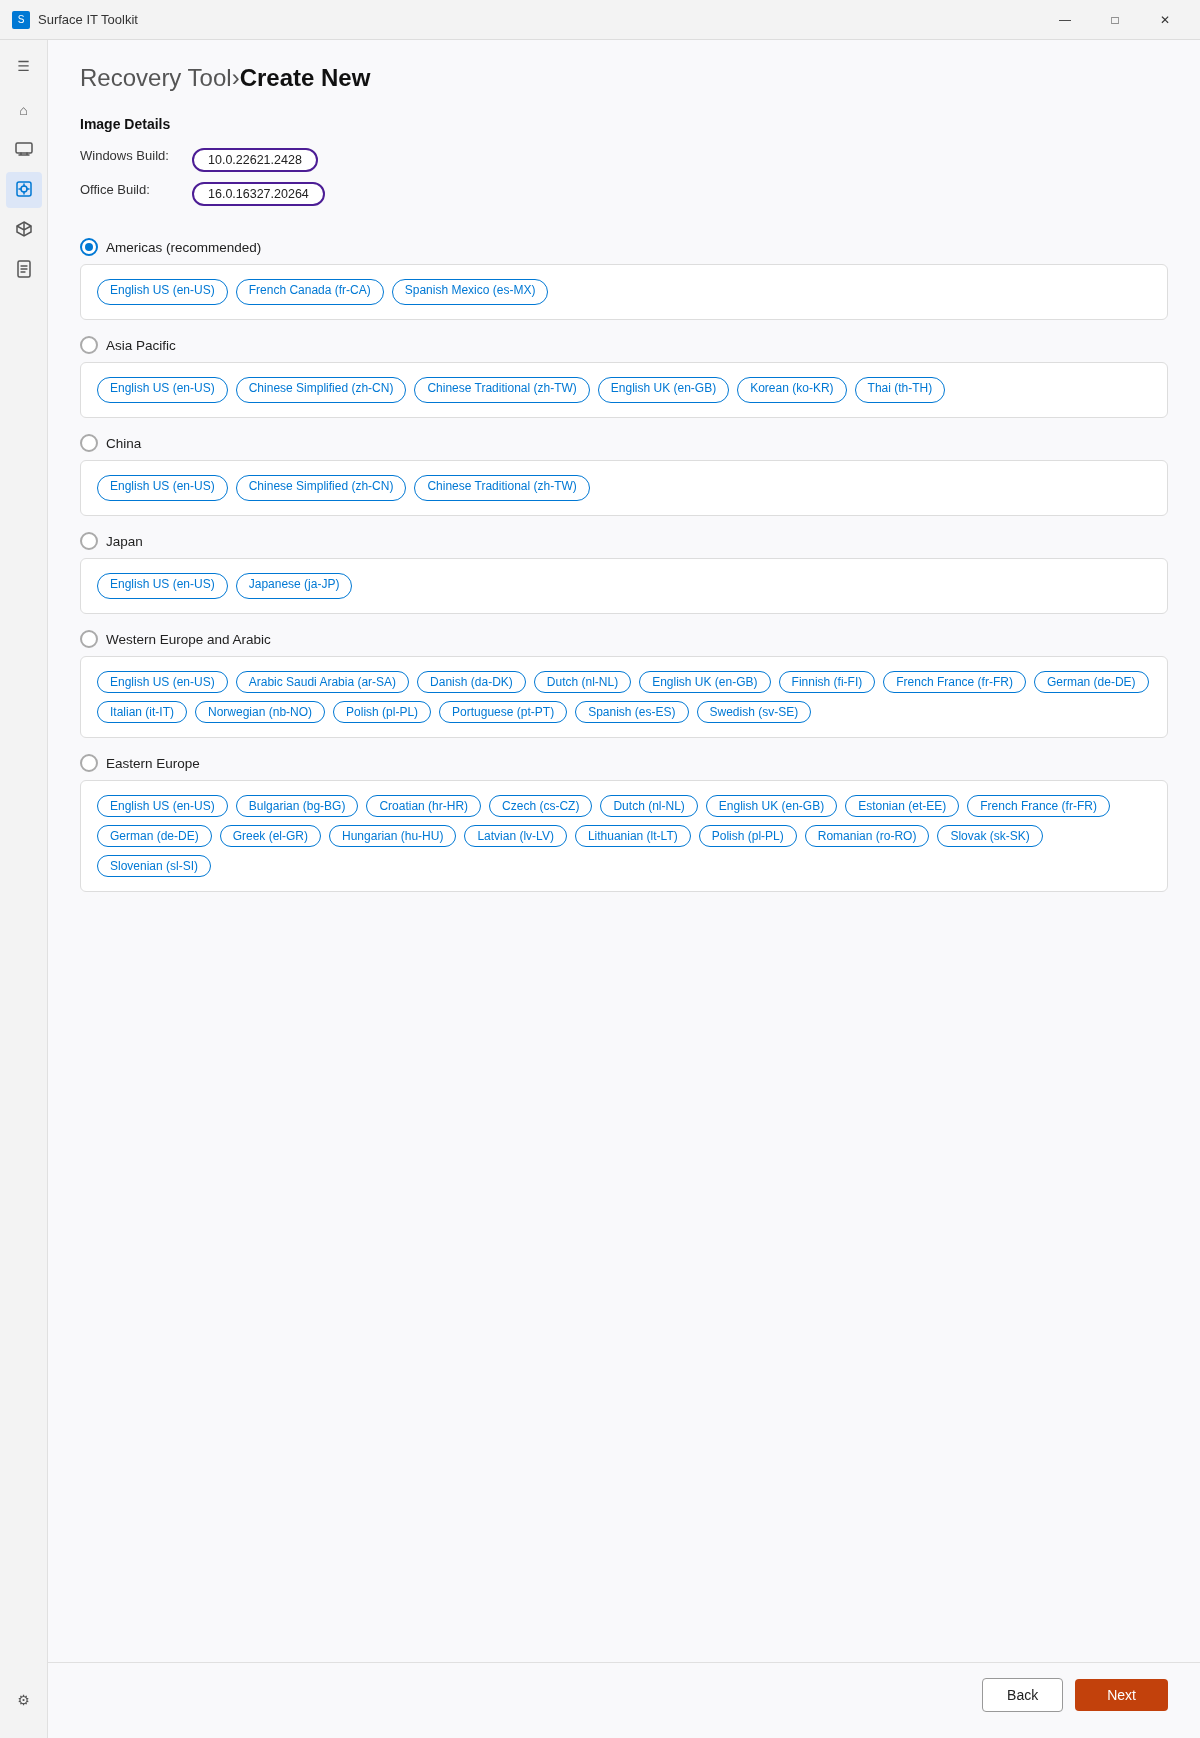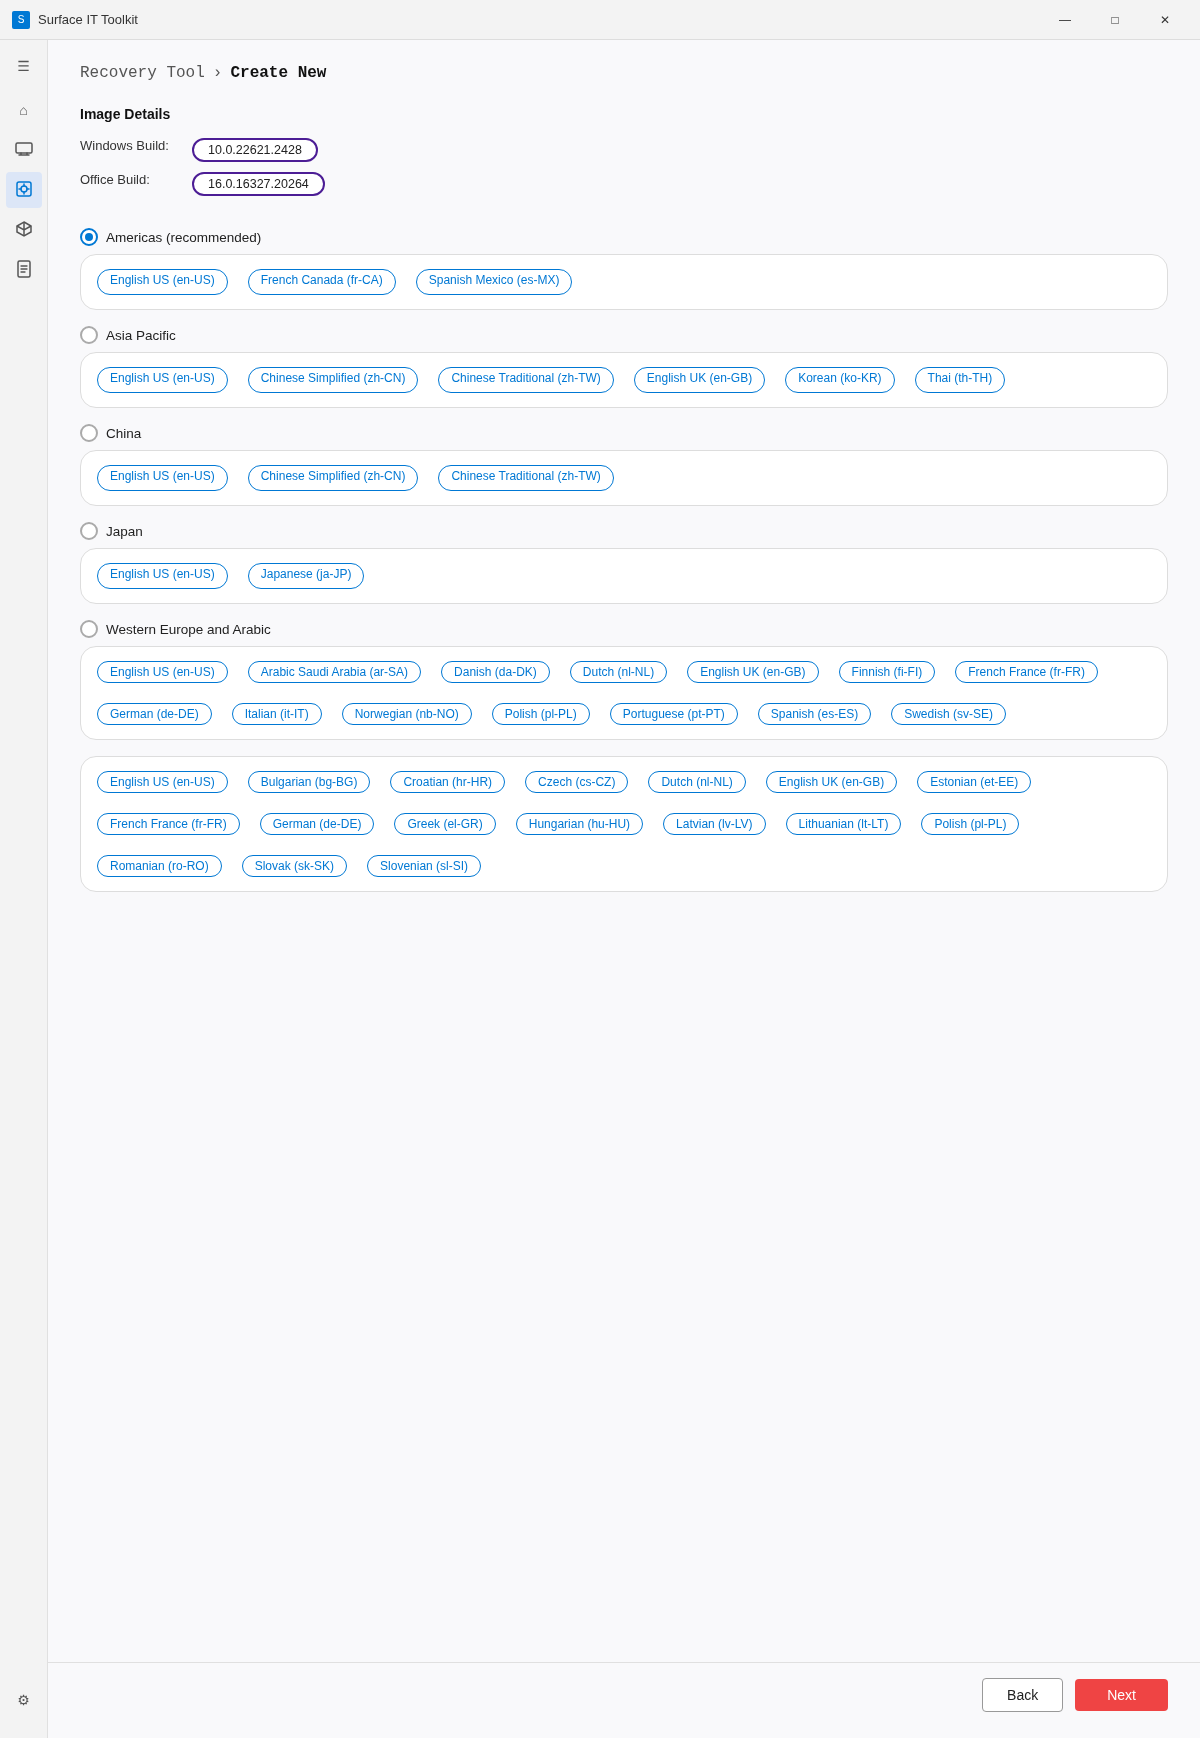--- a/index.html
+++ b/index.html
@@ -114,25 +114,23 @@
     }
 
     
     .page-header {
       padding: 24px 32px 16px 32px;
       background: #f9f9fb;
     }
     .breadcrumb {
       display: flex;
       align-items: center;
-      gap: 8px;
-      font-size: 16px;
+      font-size: 24px;
       font-weight: 600;
       color: #222;
-      font-family: Liberation Mono, monospace;
     }
     .breadcrumb-link {
       color: #555;
       font-weight: 400;
       cursor: pointer;
     }
     .breadcrumb-sep {
       color: #555;
       font-weight: 300;
     }
@@ -218,25 +216,25 @@
     }
     .region-label {
       font-size: 13.5px;
       color: #222;
     }
 
     
     .tags-container {
       background: white;
       border: 1px solid #ddd;
-      border-radius: 16px;
+      border-radius: 6px;
       padding: 14px 16px;
       display: flex;
       flex-wrap: wrap;
-      gap: 20px;
+      gap: 8px;
       min-height: 56px;
     }
     .tag {
       border: 1px solid #0078d4;
       border-radius: 16px;
       padding: 3px 12px;
       font-size: 12px;
       color: #0078d4;
       background: white;
       white-space: nowrap;
@@ -260,21 +258,21 @@
     .btn-back {
       background: white;
       border: 1px solid #999;
       border-radius: 4px;
       padding: 8px 24px;
       font-size: 14px;
       cursor: pointer;
       color: #222;
     }
     .btn-next {
-      background: #ef4444;
+      background: #c2410c;
       border: none;
       border-radius: 4px;
       padding: 8px 32px;
       font-size: 14px;
       cursor: pointer;
       color: white;
       font-weight: 500;
     }
   </style>
 </head>
@@ -437,20 +435,24 @@
             <span class="tag">Italian (it-IT)</span>
             <span class="tag">Norwegian (nb-NO)</span>
             <span class="tag">Polish (pl-PL)</span>
             <span class="tag">Portuguese (pt-PT)</span>
             <span class="tag">Spanish (es-ES)</span>
             <span class="tag">Swedish (sv-SE)</span>
           </div>
         </div>
 
         <div class="region-group">
+          <div class="region-radio-row">
+            <div class="radio-circle"></div>
+            <span class="region-label">Eastern Europe</span>
+          </div>
           <div class="tags-container">
             <span class="tag">English US (en-US)</span>
             <span class="tag">Bulgarian (bg-BG)</span>
             <span class="tag">Croatian (hr-HR)</span>
             <span class="tag">Czech (cs-CZ)</span>
             <span class="tag">Dutch (nl-NL)</span>
             <span class="tag">English UK (en-GB)</span>
             <span class="tag">Estonian (et-EE)</span>
             <span class="tag">French France (fr-FR)</span>
             <span class="tag">German (de-DE)</span>

